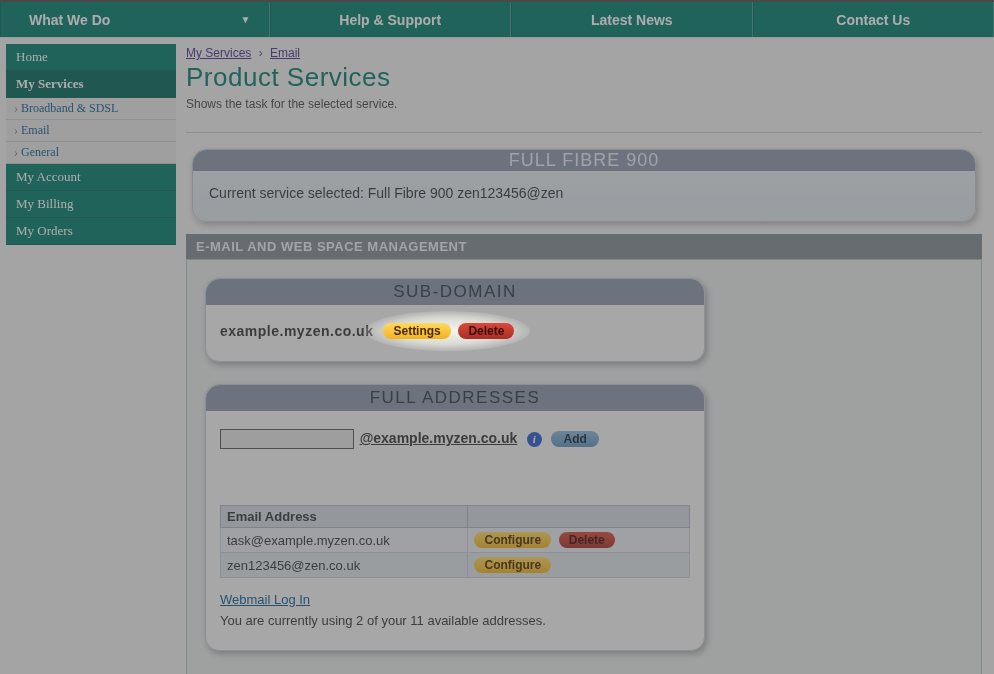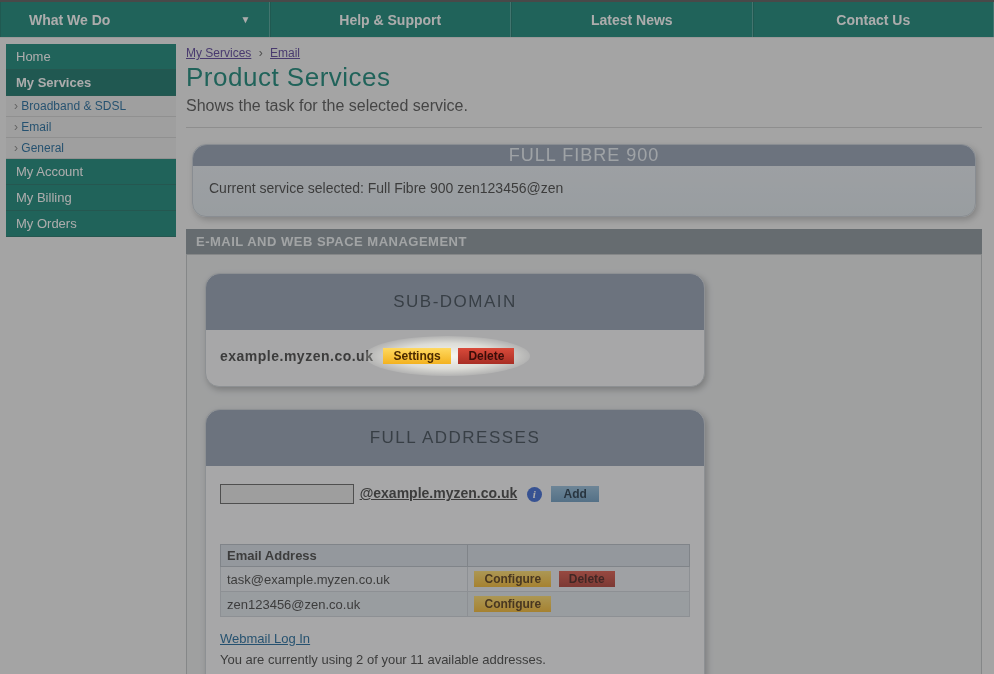--- a/index.html
+++ b/index.html
@@ -42,20 +42,21 @@
   }
   .topnav-item.first { justify-content: flex-start; padding-left: 28px; }
   .topnav-item .chev { position: absolute; right: 18px; font-size: 10px; }
   .layout {
     display: flex;
     align-items: flex-start;
   }
   .sidebar {
     width: 170px;
     margin: 6px 0 0 6px;
+    font-family: Liberation Serif, serif;
   }
   .sidebar a, .sidebar div { display:block; }
   .sb-link {
     background: #007a6a;
     color: #fff;
     padding: 5px 10px;
     font-size: 13px;
     border-bottom: 1px solid #0a6457;
     cursor: pointer;
   }
@@ -81,23 +82,23 @@
   .breadcrumb span.sep { padding: 0 4px; color:#555;}
   h1.page-title {
     color: #007a6a;
     font-weight: normal;
     letter-spacing: 0.5px;
     font-size: 26px;
     margin-bottom: 4px;
   }
   .page-desc {
     color: #444;
-    font-size: 16px;
+    font-size: 12px;
     border-bottom: 1px solid #c8c8c8;
-    padding-bottom: 12px;
+    padding-bottom: 21px;
     margin-bottom: 16px;
   }
   .service-box {
     border-radius: 14px;
     background: linear-gradient(#e6ebf0,#dce4ea);
     border: 1px solid #bfc7cf;
     box-shadow: 2px 3px 6px rgba(0,0,0,0.25);
     margin: 0 6px 12px 6px;
   }
   .service-box .sb-head {
@@ -135,42 +136,42 @@
     box-shadow: 2px 3px 6px rgba(0,0,0,0.28);
     margin-bottom: 22px;
     position: relative;
   }
   .card-head {
     background: #8a97ac;
     color: #2b3844;
     font-size: 17px;
     letter-spacing: 1.5px;
     text-align: center;
-    padding: 18px;
+    padding: 3px;
     border-radius: 14px 14px 0 0;
   }
   .card-body {
     padding: 18px 14px 22px 14px;
     font-size: 13px;
     color: #333;
   }
   .subdomain-line {
     display: flex;
     align-items: center;
     flex-wrap: wrap;
   }
   .subdomain-line .domain {
     font-weight: bold;
     letter-spacing: 0.5px;
     margin-right: 10px;
     font-size: 14px;
   }
   .btn {
     display: inline-block;
-    border-radius: 0;
+    border-radius: 8px;
     padding: 1px 10px;
     font-weight: bold;
     font-size: 12px;
     cursor: pointer;
     margin-right: 4px;
     border: none;
   }
   .btn-yellow {
     background: linear-gradient(#ffd960,#f3b21f);
     color: #4a2a00;
@@ -205,21 +206,21 @@
     font-size: 11px;
     font-weight: bold;
     text-align:center;
     line-height:15px;
     margin: 0 6px;
     cursor: pointer;
   }
   table.addr {
     width: 100%;
     border-collapse: collapse;
-    margin-top: 40px;
+    margin-top: 56px;
     font-size: 13px;
   }
   table.addr th {
     text-align: left;
     background: #d3dbe4;
     border: 1px solid #aeb6c0;
     padding: 3px 6px;
     font-weight: bold;
     color: #333;
   }

